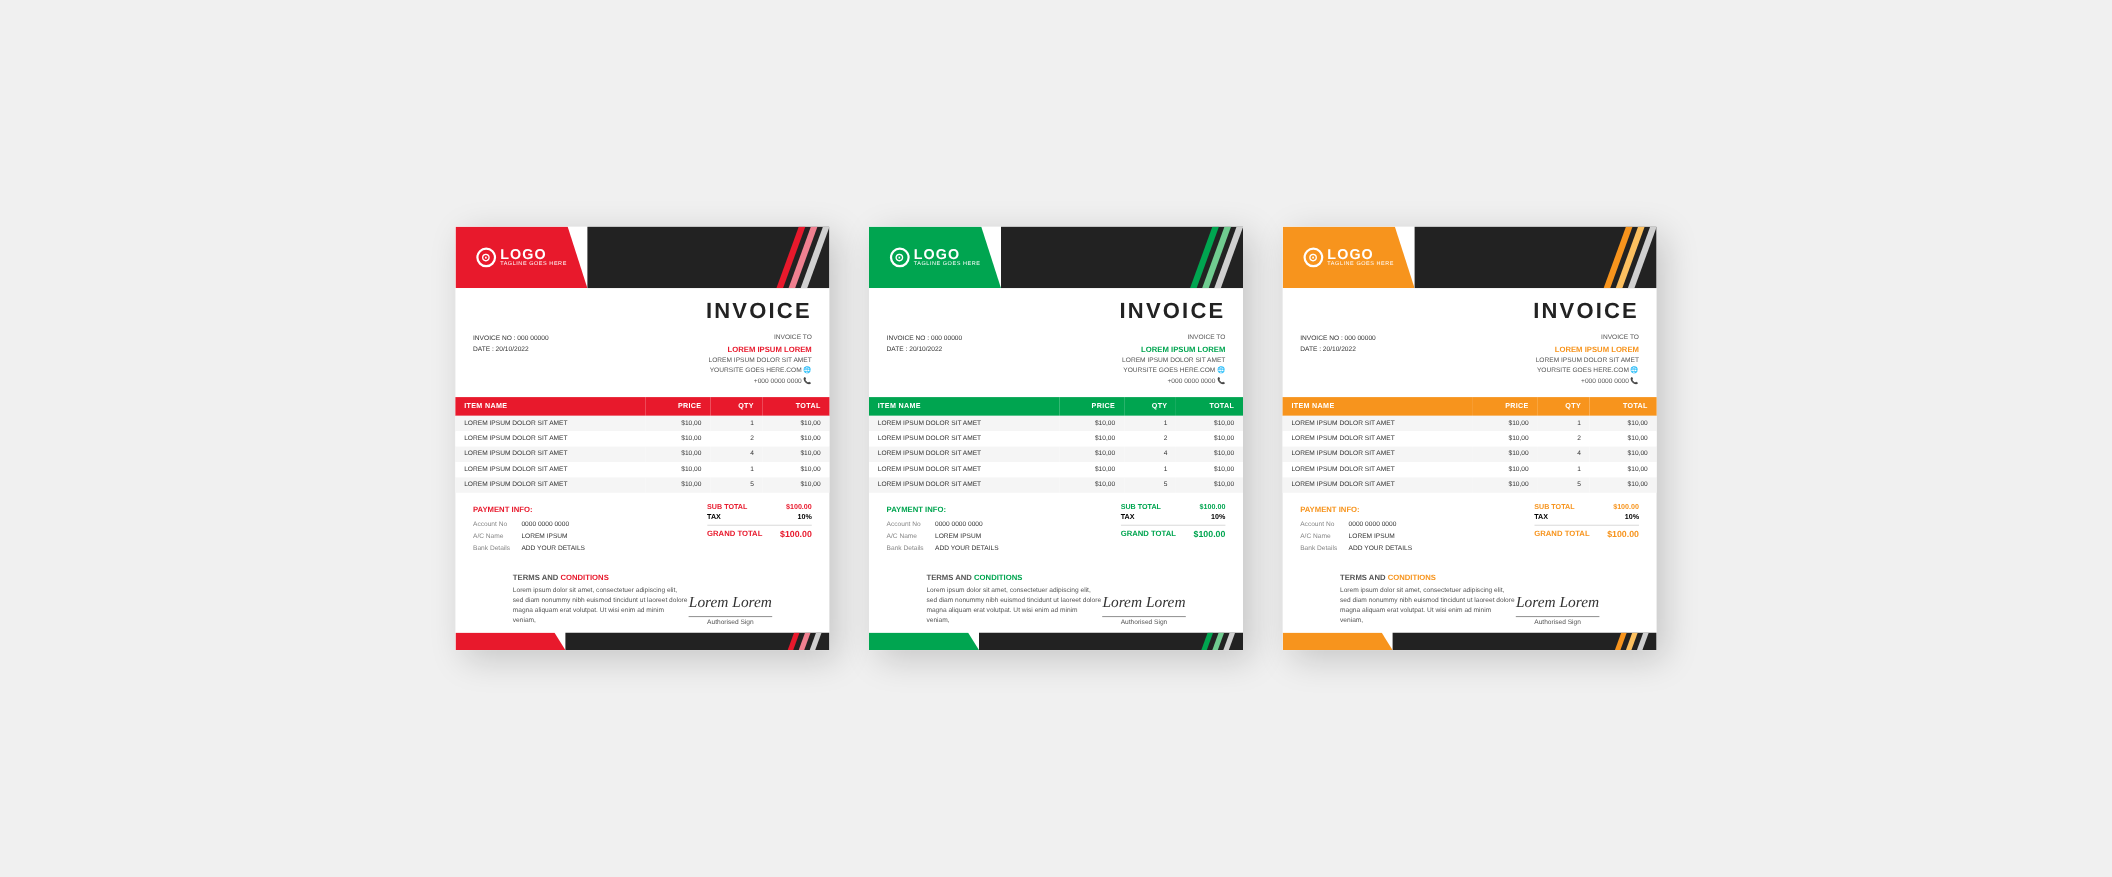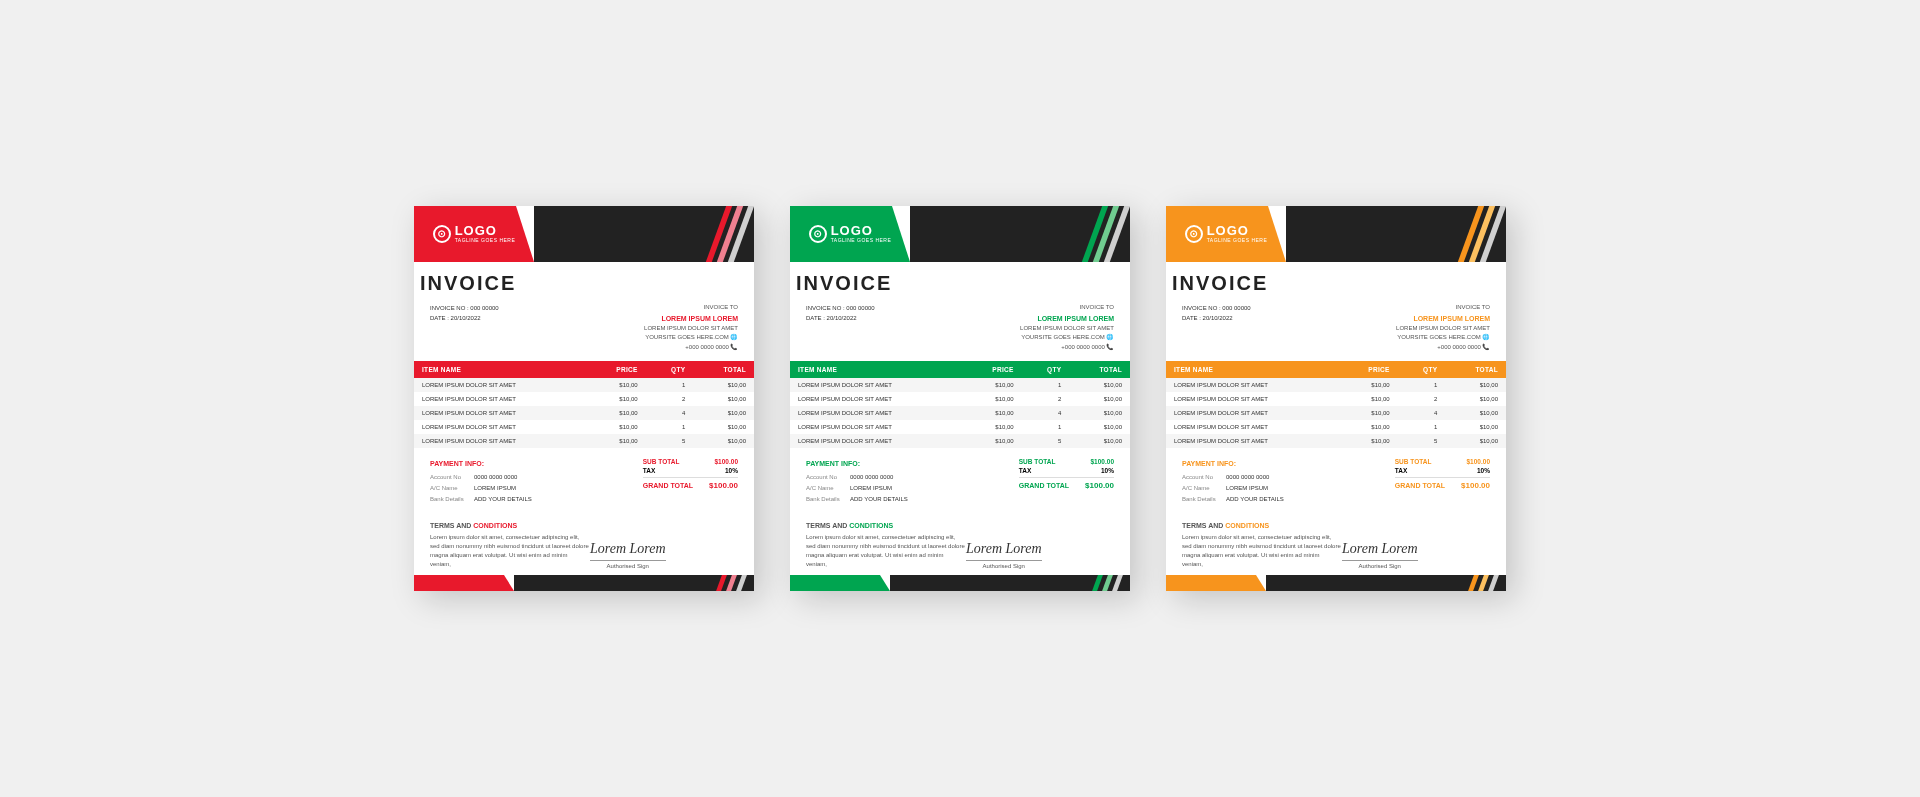--- a/index.html
+++ b/index.html
@@ -88,20 +88,21 @@
       padding-right: 10px;
     }
     .stripe-line {
       width: 6px;
       height: 100%;
       transform: skewX(-20deg);
     }
     
     .inv-title-row {
       display: flex;
+      justify-content: flex-end;
       padding: 10px 16px 4px 6px;
     }
     .inv-title {
       font-size: 20px;
       font-weight: 900;
       color: #222;
       letter-spacing: 2px;
     }
     
     .inv-info-row {
@@ -154,21 +155,21 @@
     .totals-line .tl-label { font-weight: bold; }
     .totals-line .tl-val { font-weight: bold; }
     .totals-divider { border: none; border-top: 1px solid #ddd; margin: 3px 0; }
     .grand-total-line { display: flex; justify-content: space-between; gap: 16px; align-items: center; }
     .grand-total-line .gt-label { font-weight: bold; font-size: 7px; }
     .grand-total-line .gt-val { font-weight: bold; font-size: 8px; }
     
     .inv-terms {
       padding: 8px 16px 6px 16px;
       display: flex;
-      justify-content: flex-start;
+      justify-content: center;
       align-items: flex-end;
     }
     .terms-block { font-size: 6px; color: #555; max-width: 160px; line-height: 1.5; }
     .terms-block .tc-title { font-weight: bold; font-size: 7px; margin-bottom: 2px; }
     .sign-block { text-align: center; font-size: 6px; }
     .sign-cursive { font-family: Georgia, serif; font-style: italic; font-size: 14px; color: #333; }
     .sign-line { border-top: 1px solid #999; margin: 3px 0 2px; }
     .sign-label { font-size: 6px; color: #555; }
     
     .inv-footer {

